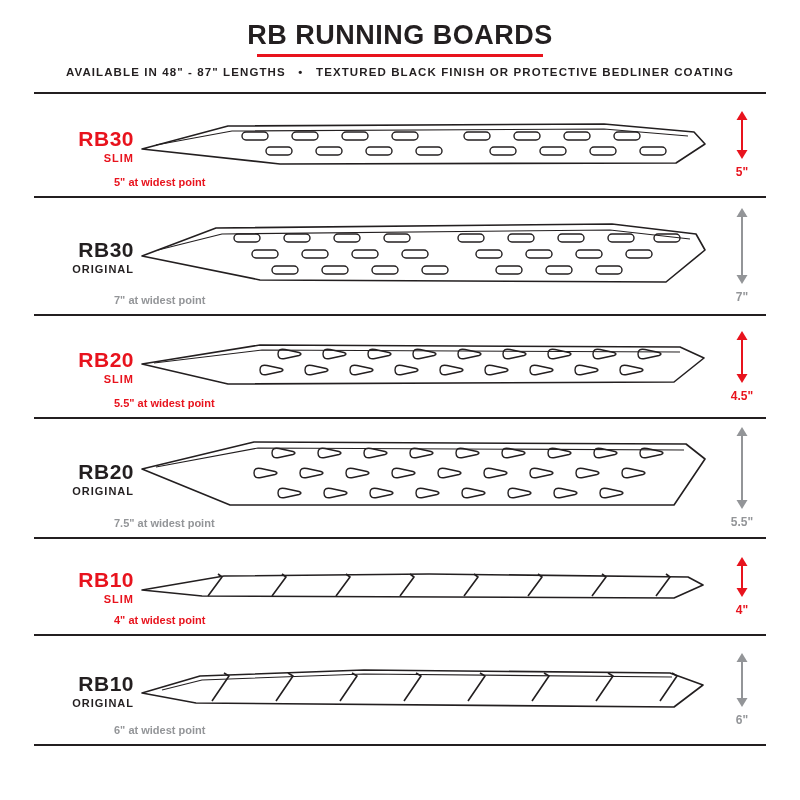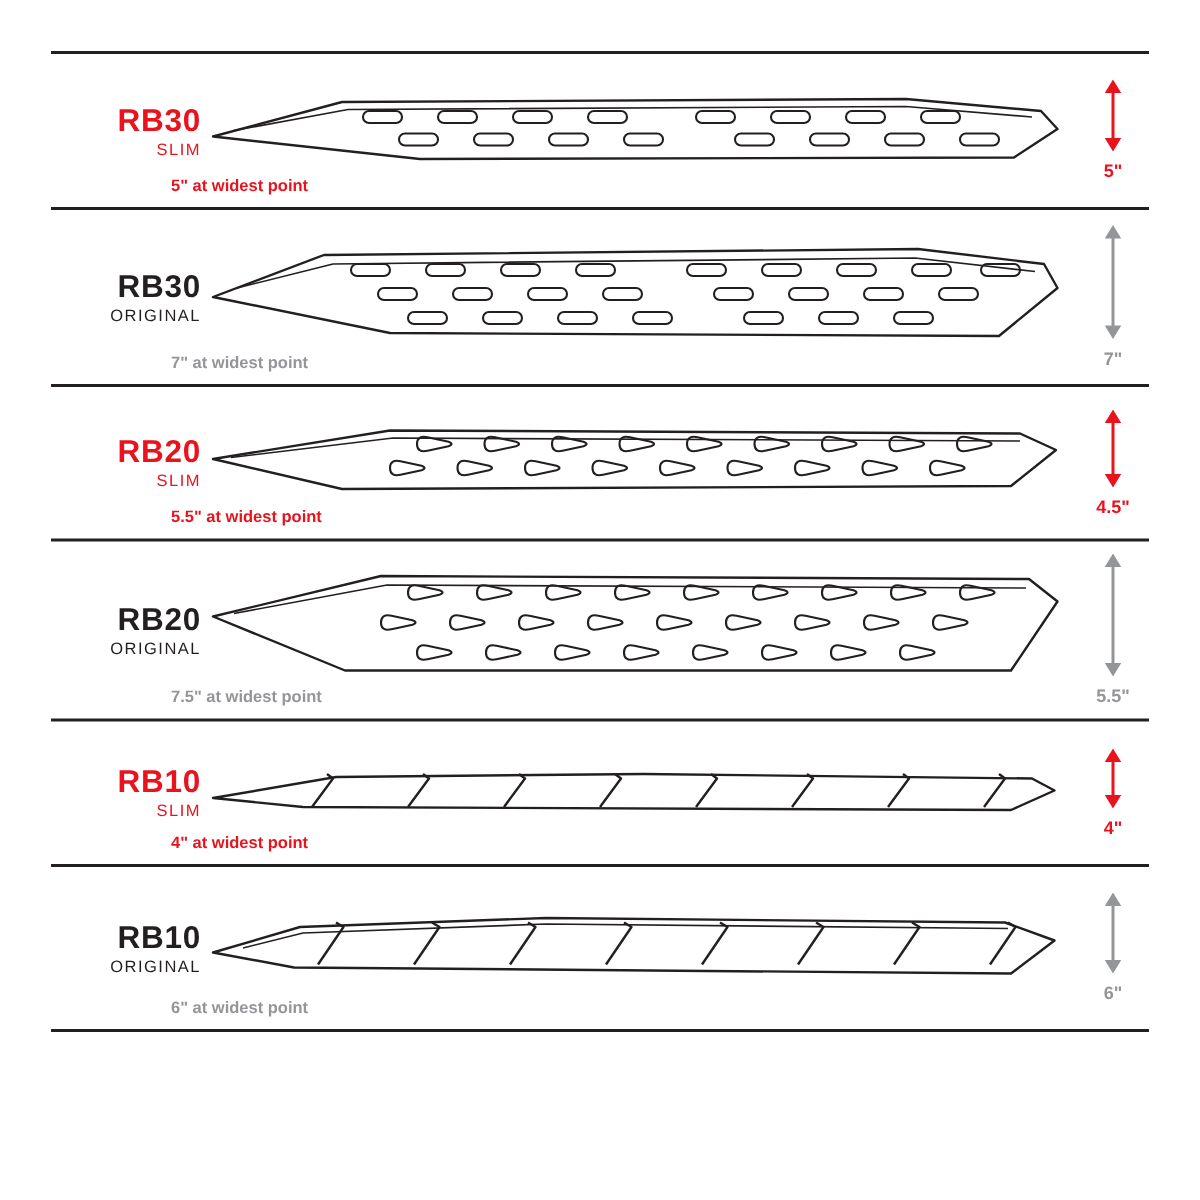--- a/index.html
+++ b/index.html
@@ -19,21 +19,21 @@
   .subtitle { font-size:11.5px; font-weight:bold; letter-spacing:1.1px; white-space:nowrap; }
 
   
   .rows { margin-top:14px; }
   .row { display:flex; align-items:center; position:relative;
          border-top:2px solid var(--ink); }
   .row:last-child { border-bottom:2px solid var(--ink); }
 
   .label { width:100px; text-align:right; flex:0 0 auto; }
   .model { font-size:21px; font-weight:bold; letter-spacing:.5px; }
-  .variant { font-size:11px; font-weight:normal; letter-spacing:1px; margin-top:1px; }
+  .variant { font-size:11px; font-weight:bold; letter-spacing:1px; margin-top:1px; }
 
   .board-col { flex:1 1 auto; display:flex; justify-content:center; align-items:center; }
   .board-col svg { display:block; }
 
   .dim { width:56px; flex:0 0 auto; display:flex; flex-direction:column;
          align-items:center; justify-content:center; }
   .height-note { font-size:12px; font-weight:bold; margin-top:6px; }
 
   .width-note { position:absolute; left:80px; bottom:8px;
                 font-size:11px; font-weight:bold; }
@@ -62,20 +62,25 @@
 
   <svg width="0" height="0" style="position:absolute" aria-hidden="true">
     <defs>
       <rect id="slot" width="26" height="8" rx="4"></rect>
       <path id="tear" d="M0 6 Q0 0 7 1.5 L21 4.5 Q25 6 21 7.5 L7 10.5 Q0 12 0 6 Z"></path>
       <path id="slash-s" d="M10 0 L14 3 L0 22"></path>
       <path id="slash-l" d="M12 0 L17 3 L0 28"></path>
     </defs>
   </svg>
 
+  <header class="header">
+    <h1 class="title">RB RUNNING BOARDS</h1>
+    <div class="title-underline"></div>
+    <p class="subtitle">AVAILABLE IN 48" - 87" LENGTHS • TEXTURED BLACK FINISH OR PROTECTIVE BEDLINER COATING</p>
+  </header>
 
   <div class="rows">
 
     <section class="row slim" style="height:104px">
       <div class="label">
         <div class="model">RB30</div>
         <div class="variant">SLIM</div>
       </div>
       <div class="board-col">
         <svg width="580" height="56" viewBox="0 0 580 56">

